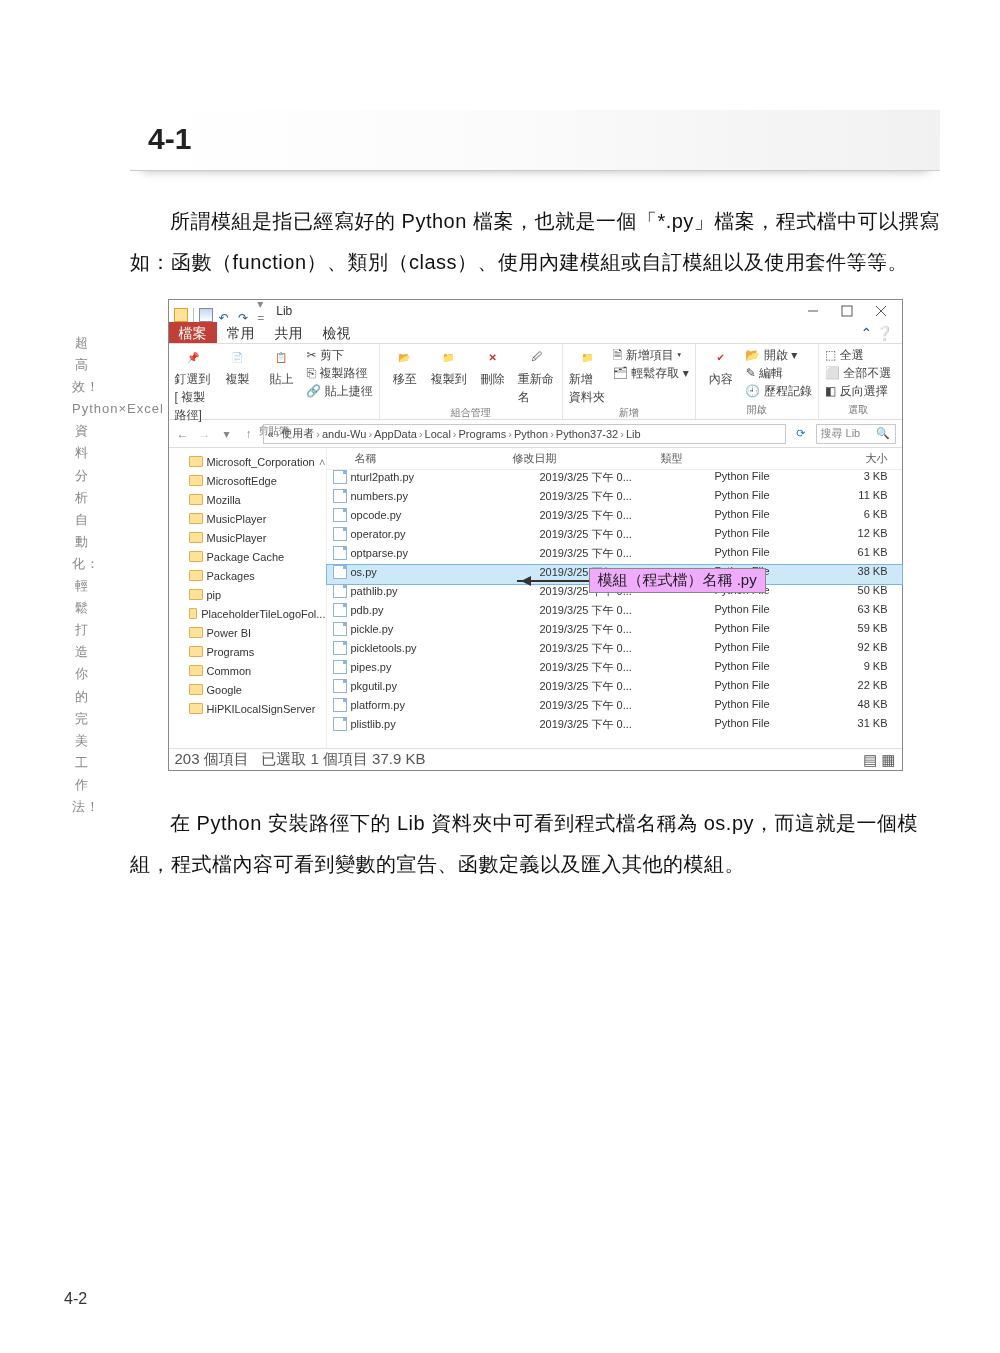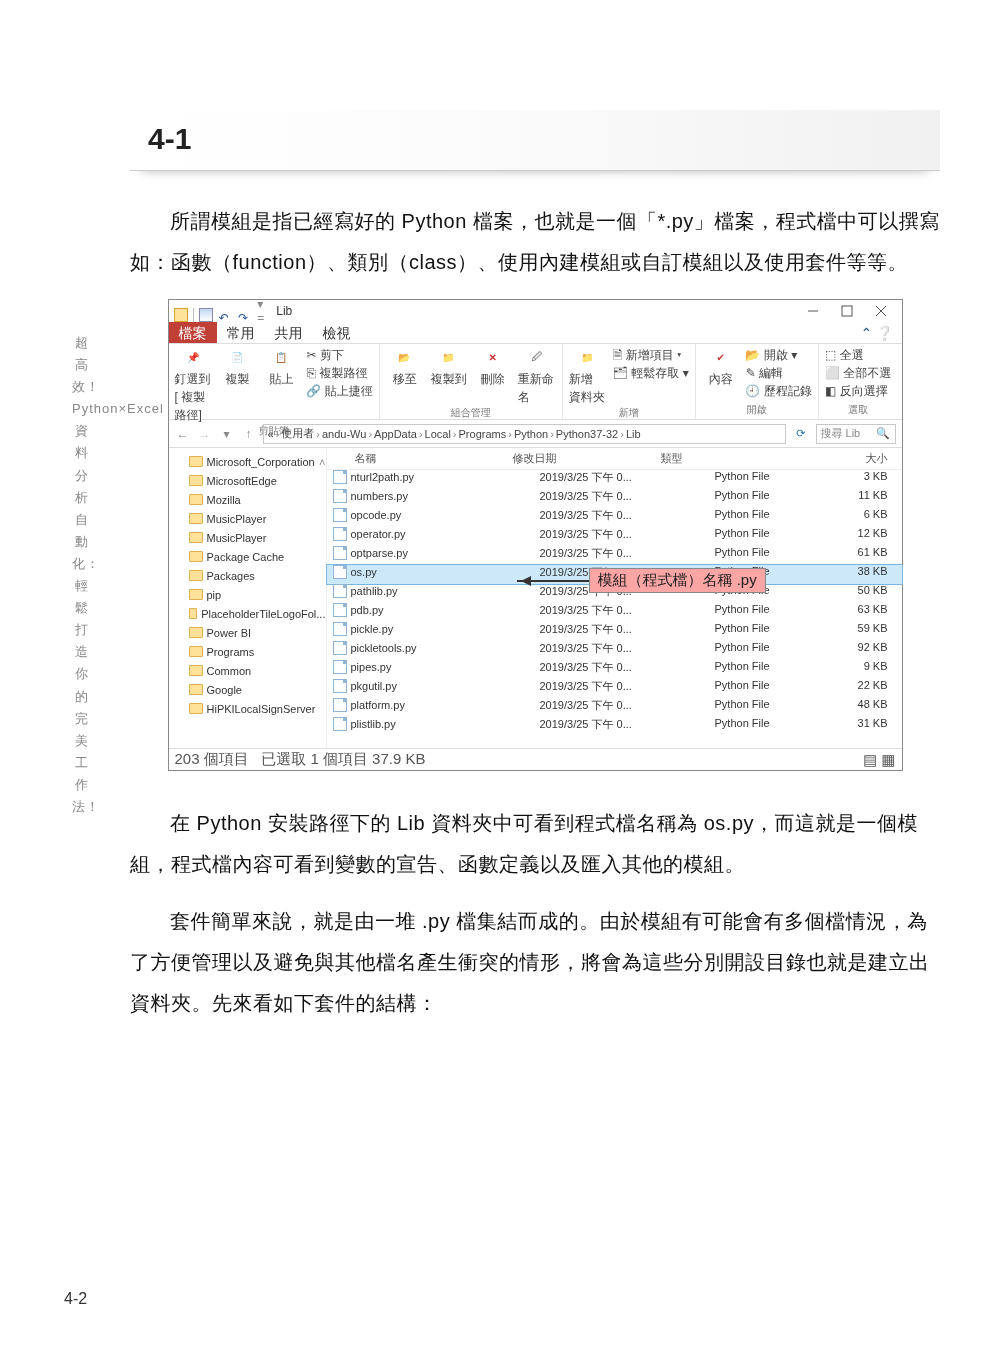--- a/index.html
+++ b/index.html
@@ -61,21 +61,21 @@
   .col-size { flex:1; text-align:right; padding-right:14px; }
   .frow { display:flex; height:19px; align-items:flex-start;gap:27px; }
   .frow div { padding-left:6px; }
   .frow.sel { background:#cde8f9; outline:1px solid #7ab6e0; }
   .py-ico { display:inline-block; width:14px; height:14px; background:#fff; border:1px solid #8fb4d8; position:relative; margin-right:4px; vertical-align:-3px; }
   .py-ico:after{ content:""; position:absolute; right:-1px; top:-1px; width:4px; height:4px; background:#8fb4d8; }
 
   .callout { position:absolute; left:190px; top:120px; display:flex; align-items:center; }
   .callout .arrow { width:72px; height:2px; background:#333; position:relative; }
   .callout .arrow:before { content:""; position:absolute; left:-1px; top:-4px; border:5px solid transparent; border-right:10px solid #333; }
-  .callout .lbl { background:#fca5a5; border:1px solid #888; padding:2px 8px; font-size:15px; color:#222;text-align:right; }
+  .callout .lbl { background:#f0abfc; border:1px solid #888; padding:2px 8px; font-size:15px; color:#222;text-align:right; }
 
   .statusbar { height:22px; border-top:1px solid #ddd; font-size:15px; color:#555; display:flex; align-items:center; padding:0 6px; justify-content:space-between; }
 
   .page-num { position:absolute; left:64px; bottom:45px; font-size:16px; color:#333; }
 </style>
 </head>
 <body>
 
 <div class="page">
 
@@ -403,16 +403,15 @@
     </div>
 
     <div class="statusbar">
       <div><span>203 個項目</span>&nbsp;&nbsp;&nbsp;<span>已選取 1 個項目 37.9 KB</span></div>
       <div>▤ ▦</div>
     </div>
 
   </div>
 
   <p class="body">在 Python 安裝路徑下的 Lib 資料夾中可看到程式檔名稱為 os.py，而這就是一個模組，程式檔內容可看到變數的宣告、函數定義以及匯入其他的模組。</p>
-  <p class="body">套件簡單來說，就是由一堆 .py 檔集結而成的。由於模組有可能會有多個檔情況，為了方便管理以及避免與其他檔名產生衝突的情形，將會為這些分別開設目錄也就是建立出資料夾。先來看如下套件的結構：</p>
 
   <div class="page-num">4-2</div>
 </div>
 
 </body></html>

